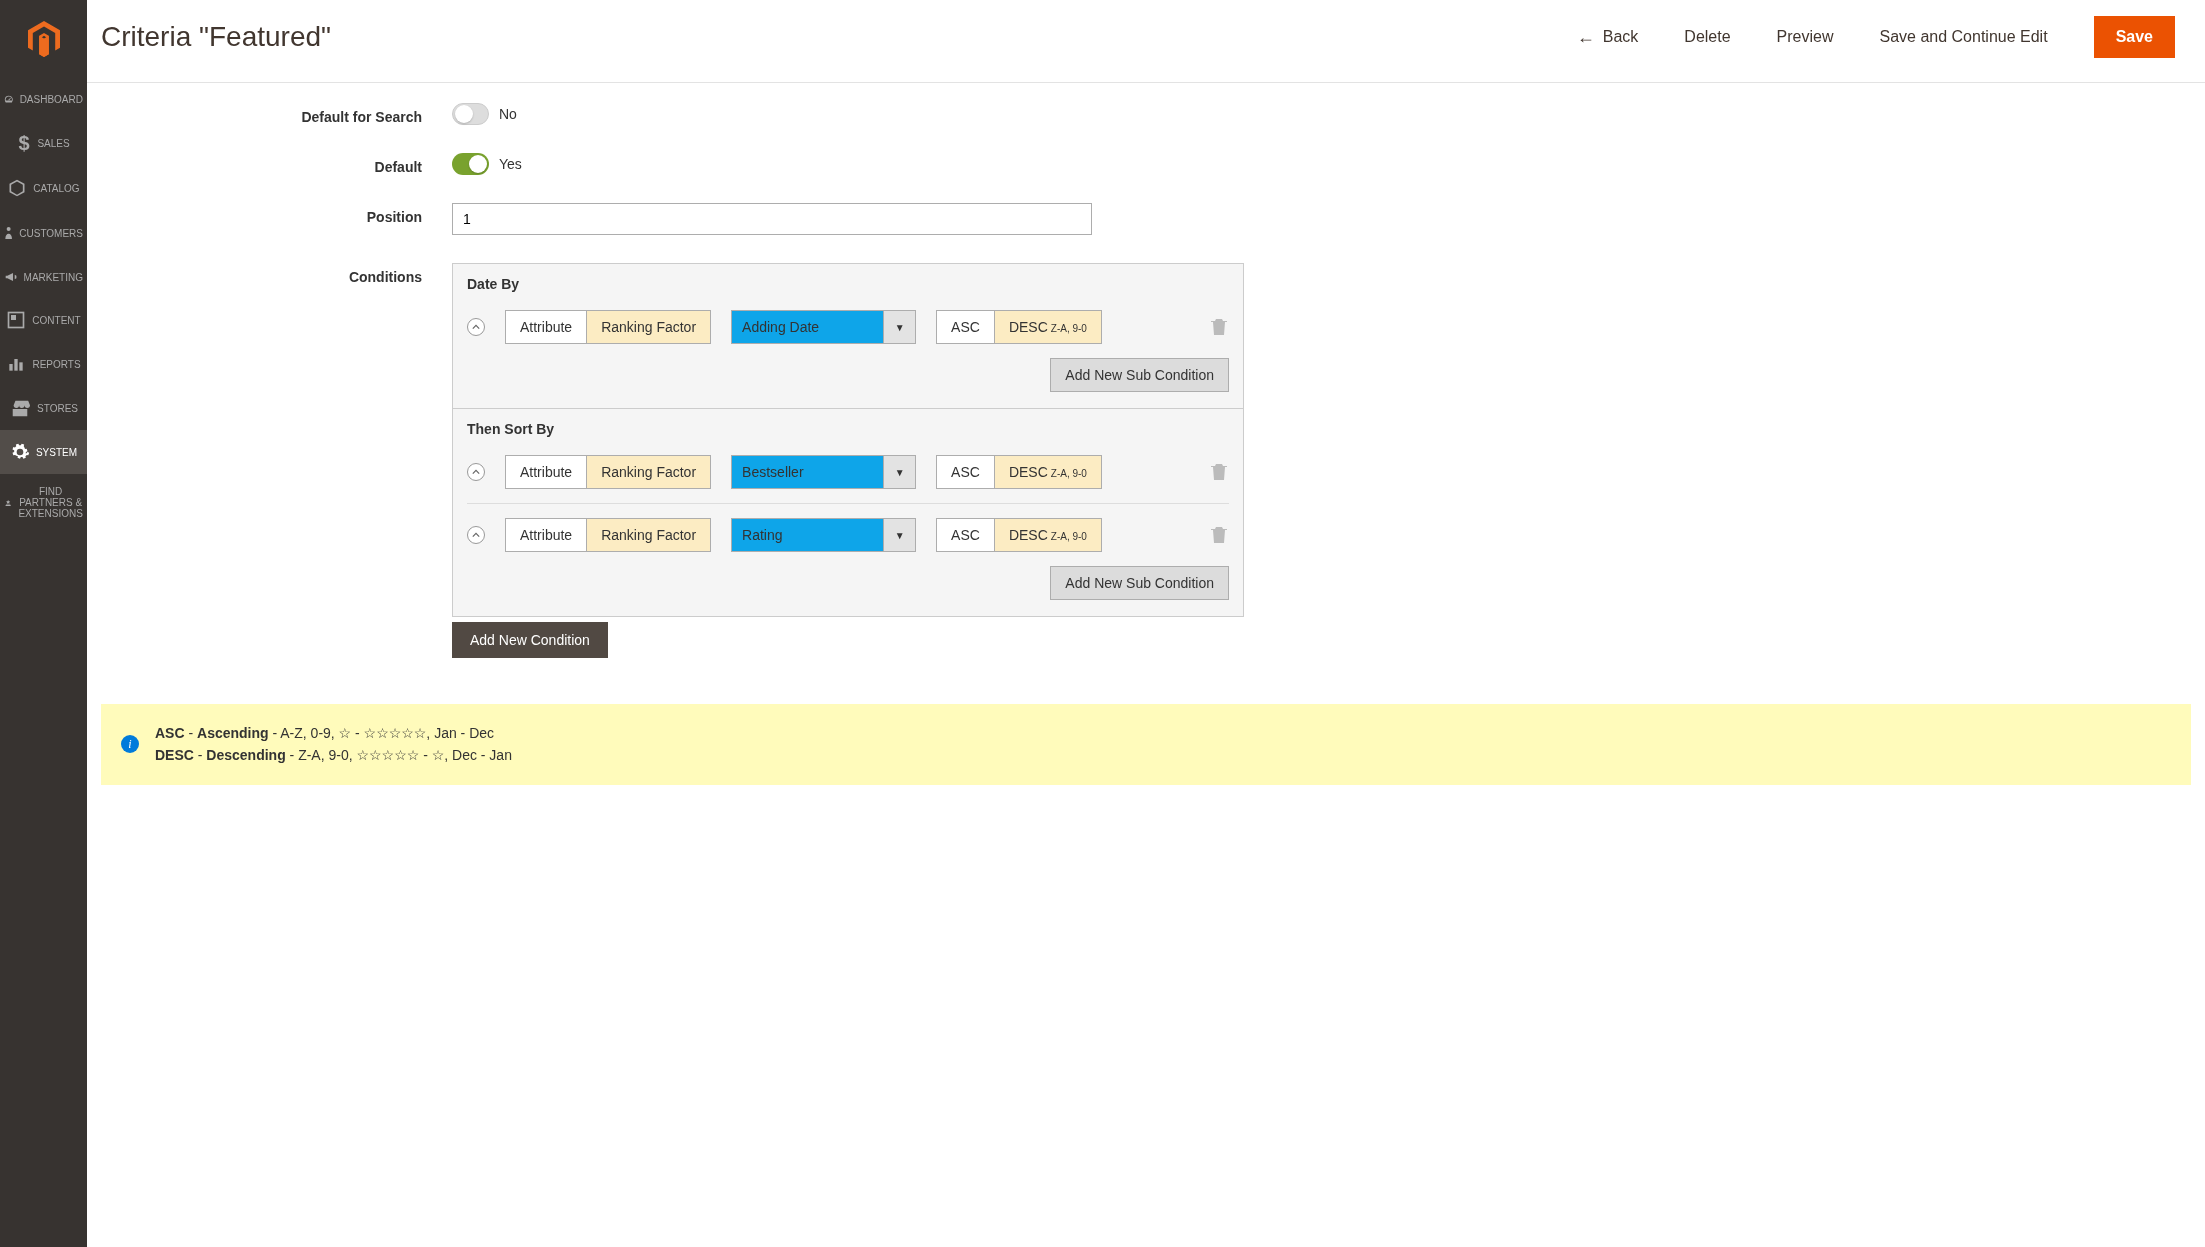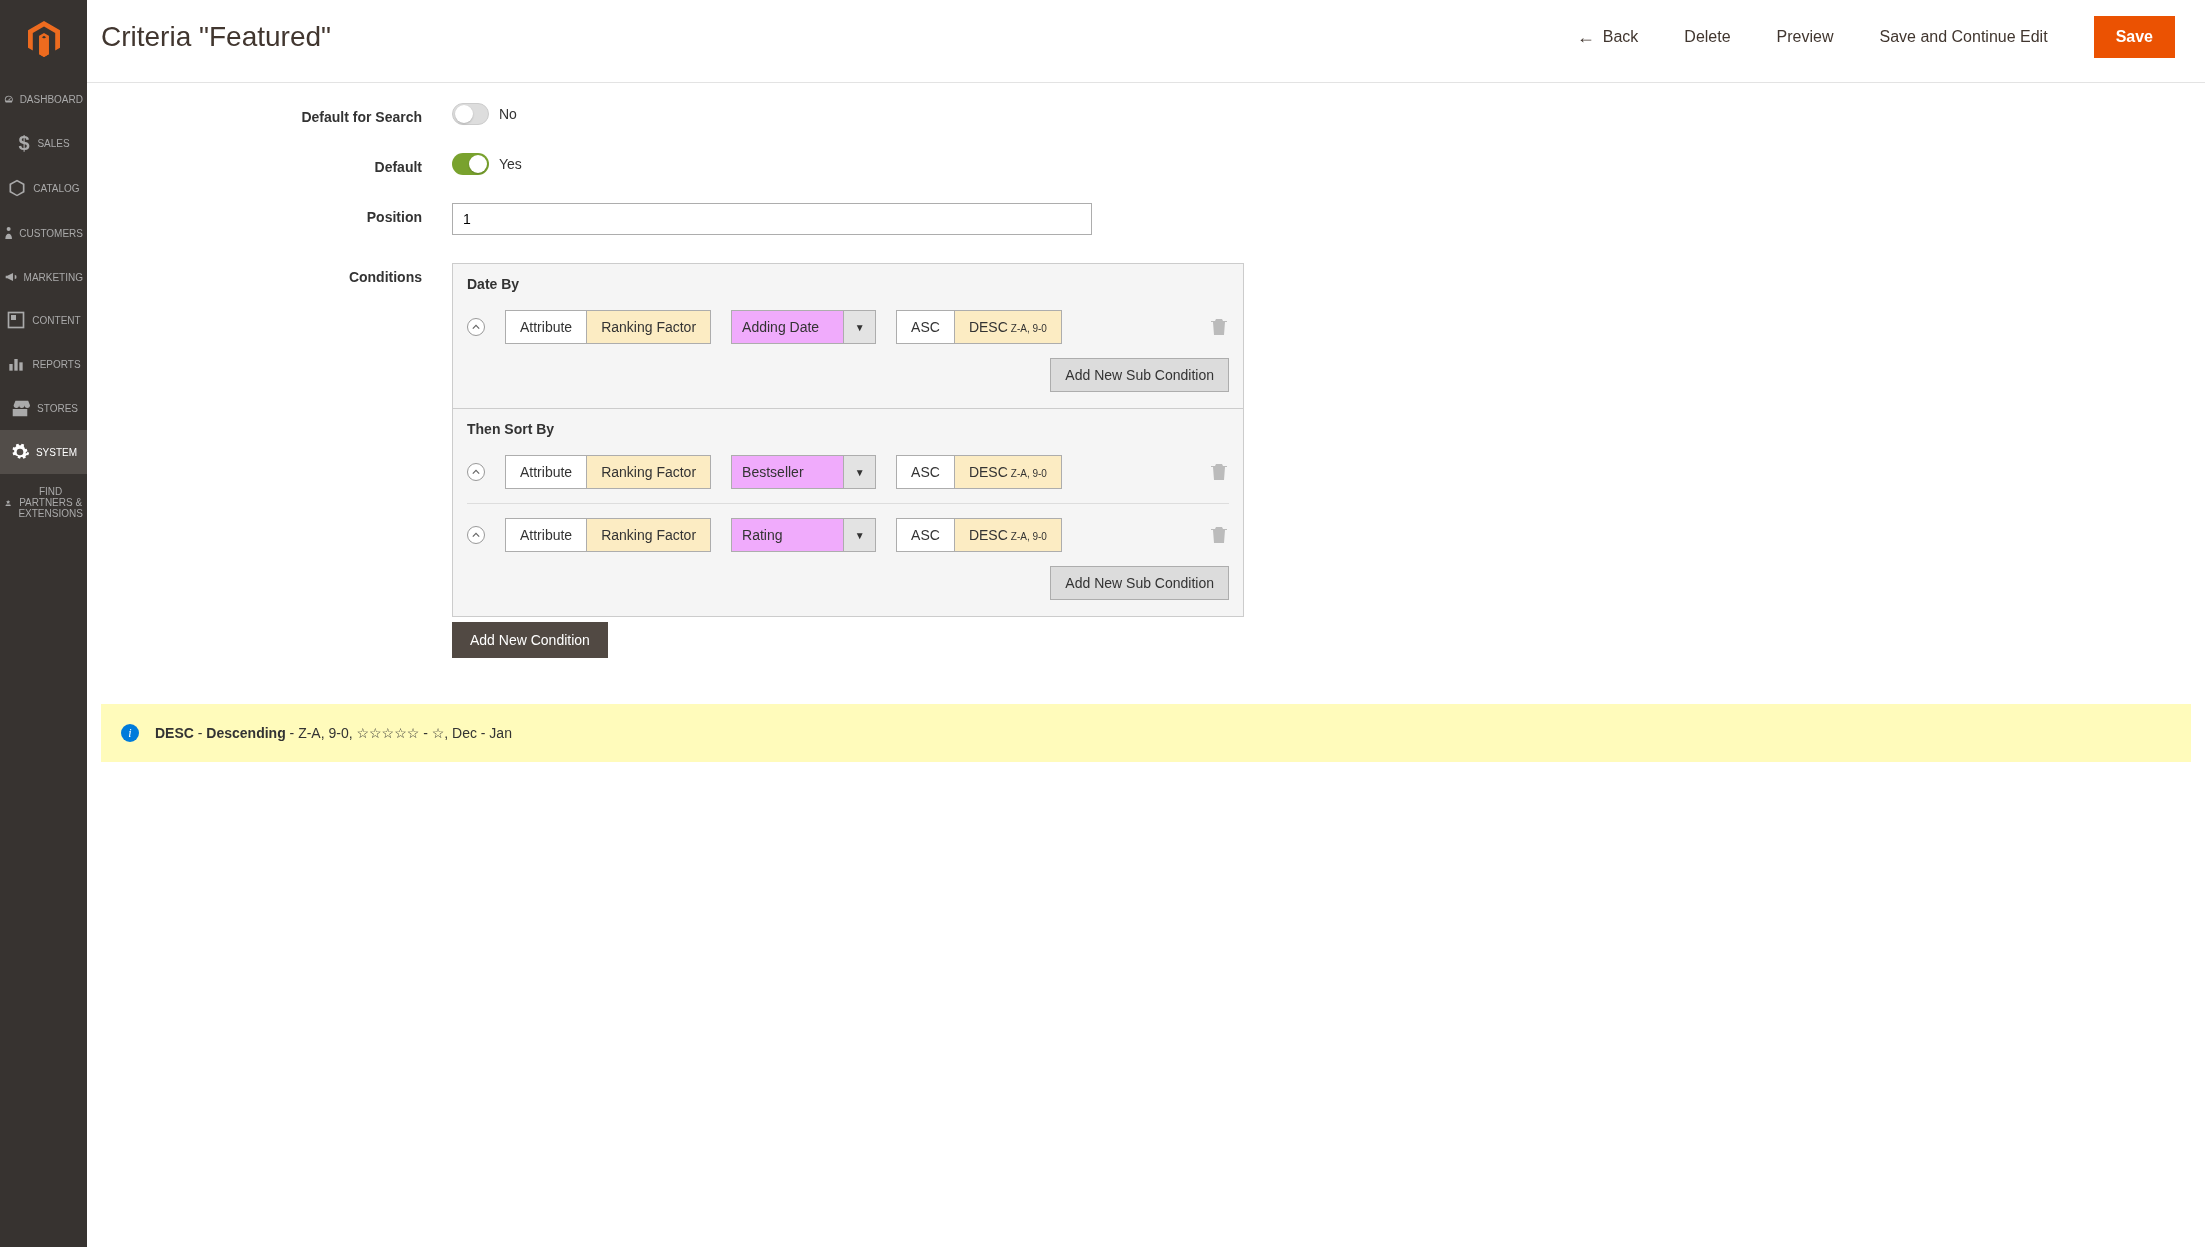--- a/index.html
+++ b/index.html
@@ -51,21 +51,21 @@
 .cond-row { display: flex; align-items: center; gap: 20px; padding: 4px 0; }
 .cond-row + .cond-row { border-top: 1px solid #ddd; margin-top: 10px; padding-top: 14px; }
 .collapse-btn { width: 18px; height: 18px; border: 1px solid #999; border-radius: 50%; display: flex; align-items: center; justify-content: center; cursor: pointer; background: #fff; font-size: 10px; }
 
 .segmented { display: inline-flex; border: 1px solid #adadad; background: #fff; }
 .seg { padding: 8px 14px; font-size: 14px; cursor: pointer; }
 .seg.active { background: #fcecc3; }
 .seg + .seg { border-left: 1px solid #adadad; }
 .seg-sub { font-size: 10px; margin-left: 3px; }
 
-.select { display: inline-flex; align-items: stretch; border: 1px solid #adadad; background: #f0abfc; width: 145px; }
+.select { display: inline-flex; align-items: stretch; border: 1px solid #adadad; background: #0ea5e9; width: 185px; }
 .select .sel-val { flex: 1; padding: 8px 10px; font-size: 14px; }
 .select .sel-arrow { width: 32px; background: #e3e3e3; border-left: 1px solid #adadad; display: flex; align-items: center; justify-content: center; font-size: 10px; cursor: pointer; }
 
 .trash { color: #aaa; font-size: 18px; cursor: pointer; margin-left: auto; width: 18px; text-align: center; }
 
 .add-sub { display: flex; justify-content: flex-end; margin-top: 10px; }
 .add-sub-btn { background: #dcdcdc; border: 1px solid #adadad; padding: 8px 14px; font-size: 14px; cursor: pointer; color: #333; }
 
 .add-cond-btn { background: #514943; color: #fff; border: none; padding: 10px 18px; font-size: 14px; cursor: pointer; margin-top: 5px; }
 
@@ -298,17 +298,20 @@
           </div>
         <button class="add-cond-btn">Add New Condition</button>
       </div>
     </div>
 
   </div>
 
   <div class="banner">
     <div class="info-icon">i</div>
     <div>
+      <b>ASC</b> - <b>Ascending</b><span> - A-Z, 0-9, ☆ - ☆☆☆☆☆, Jan - Dec</span>
+    </div>
+    <div>
       <b>DESC</b> - <b>Descending</b><span> - Z-A, 9-0, ☆☆☆☆☆ - ☆, Dec - Jan</span>
     </div>
   </div>
 
 </div>
 
 </body></html>

